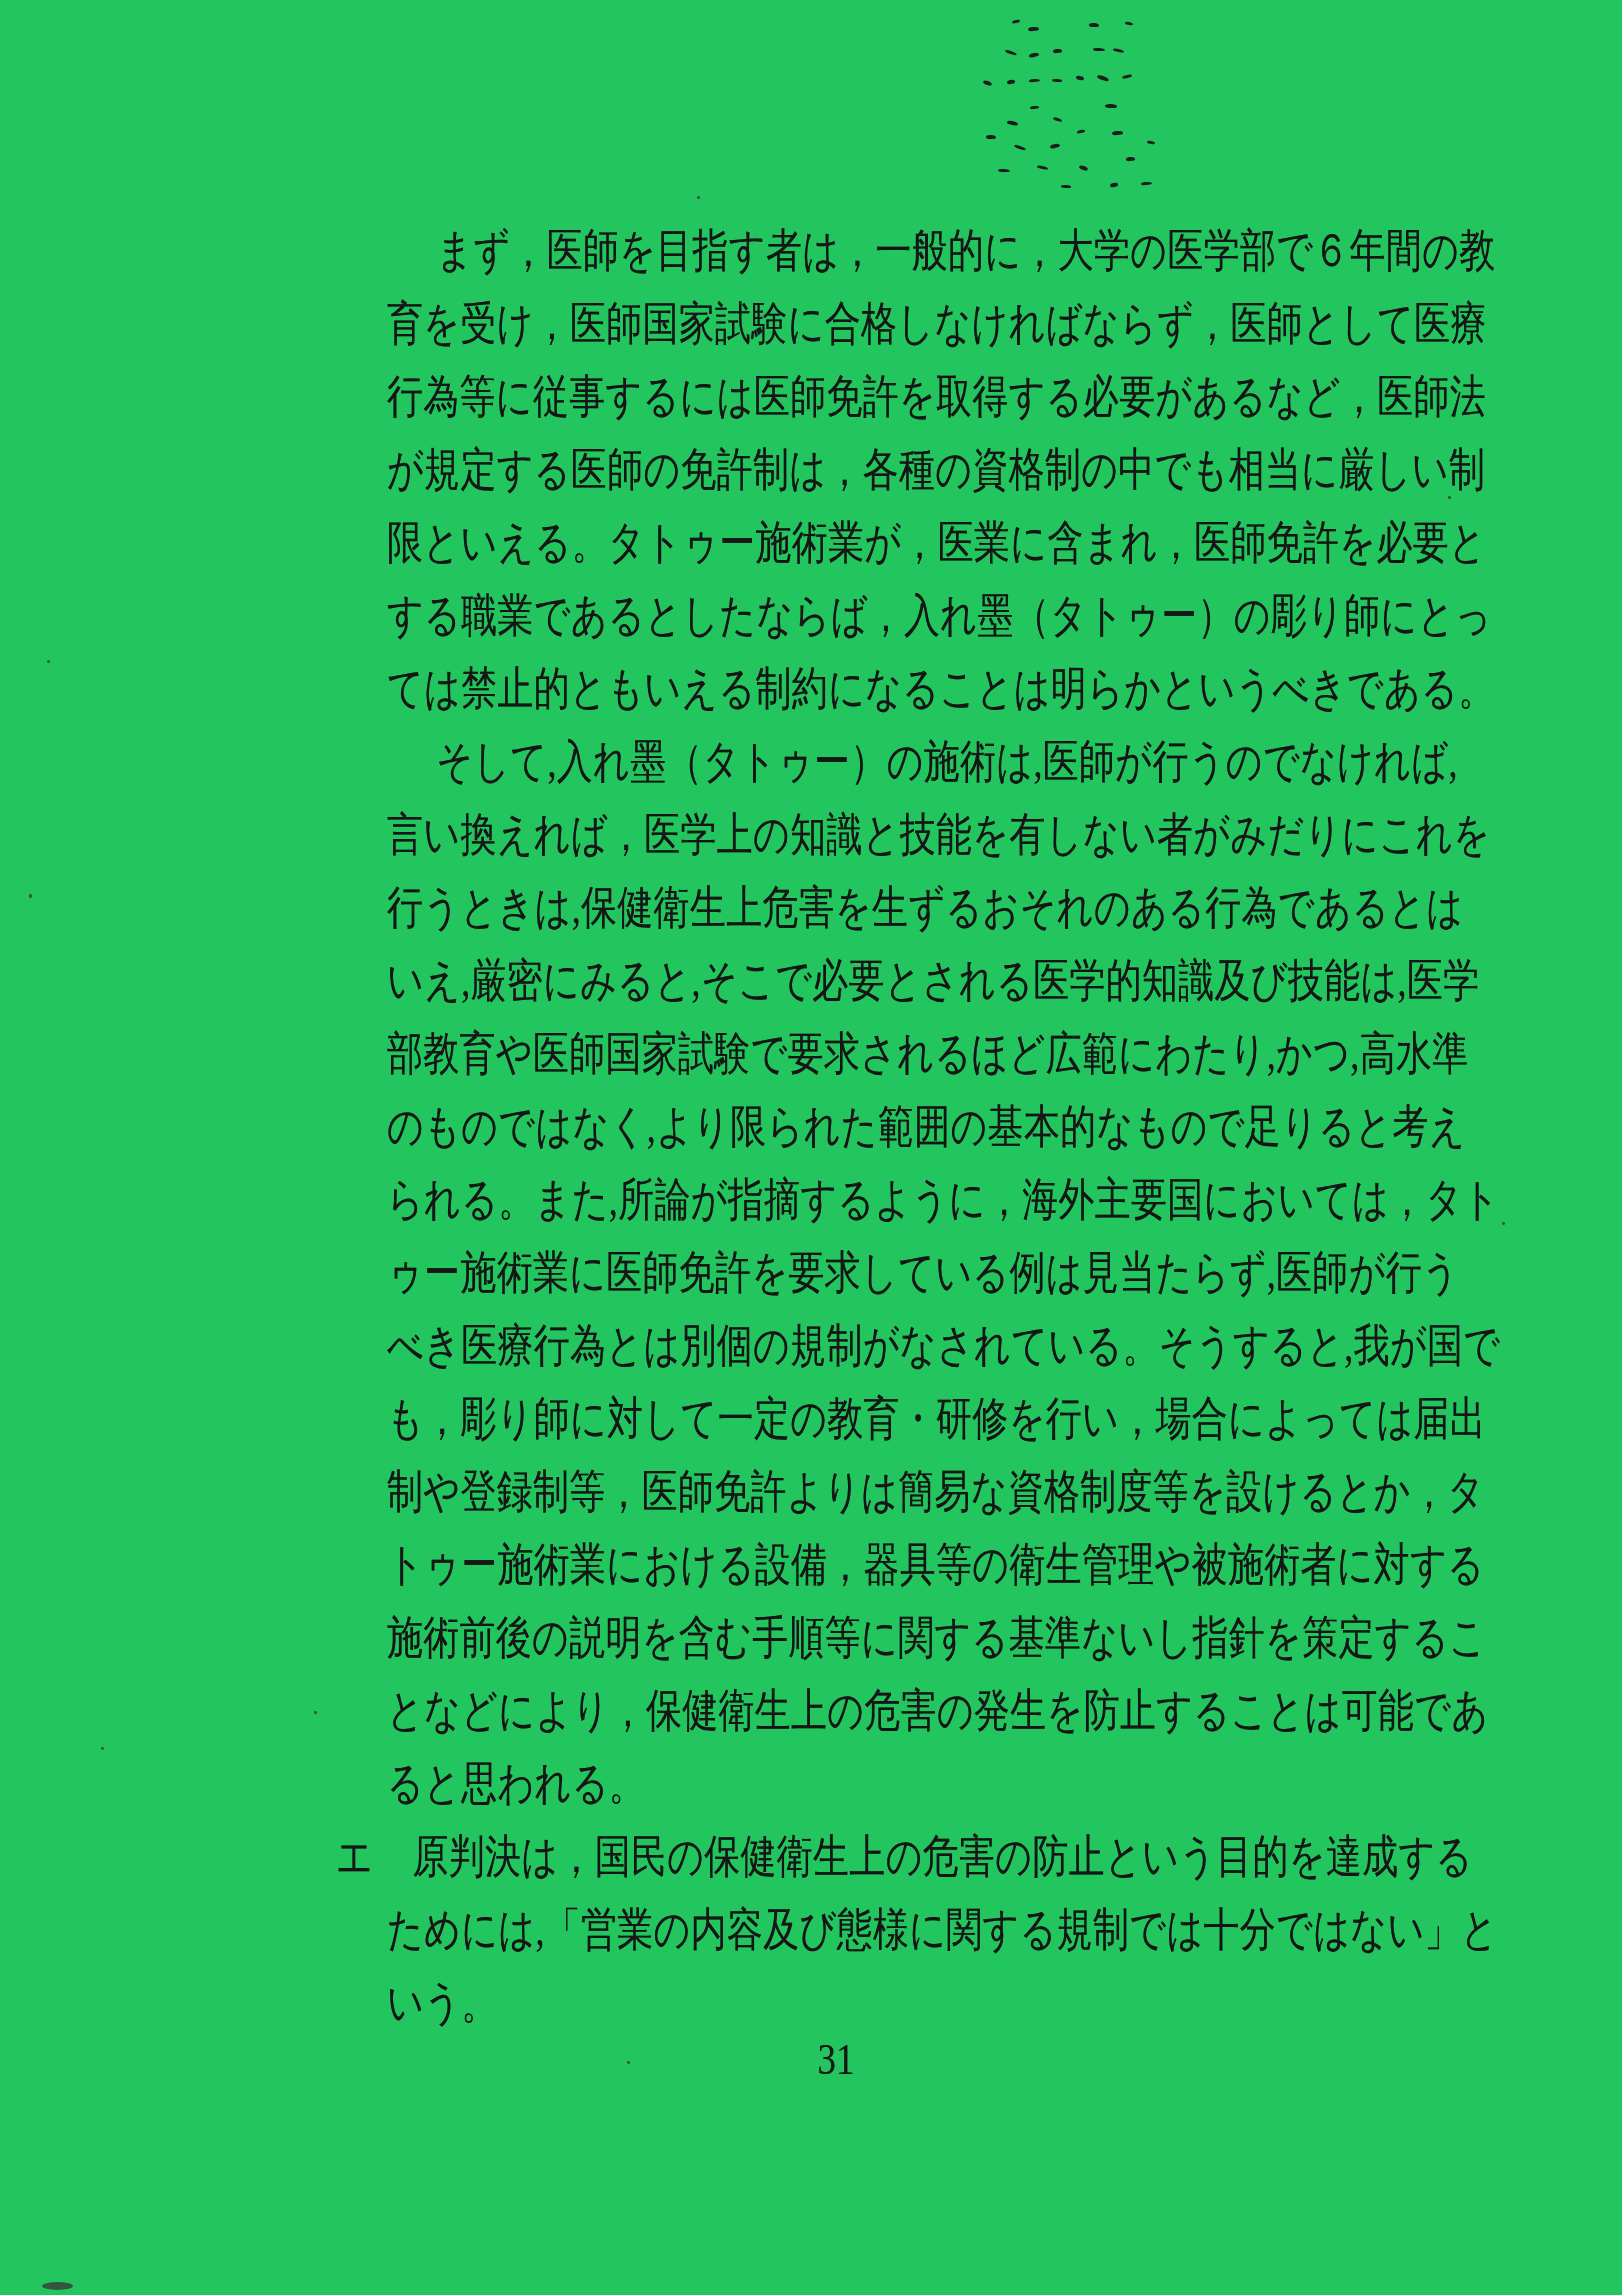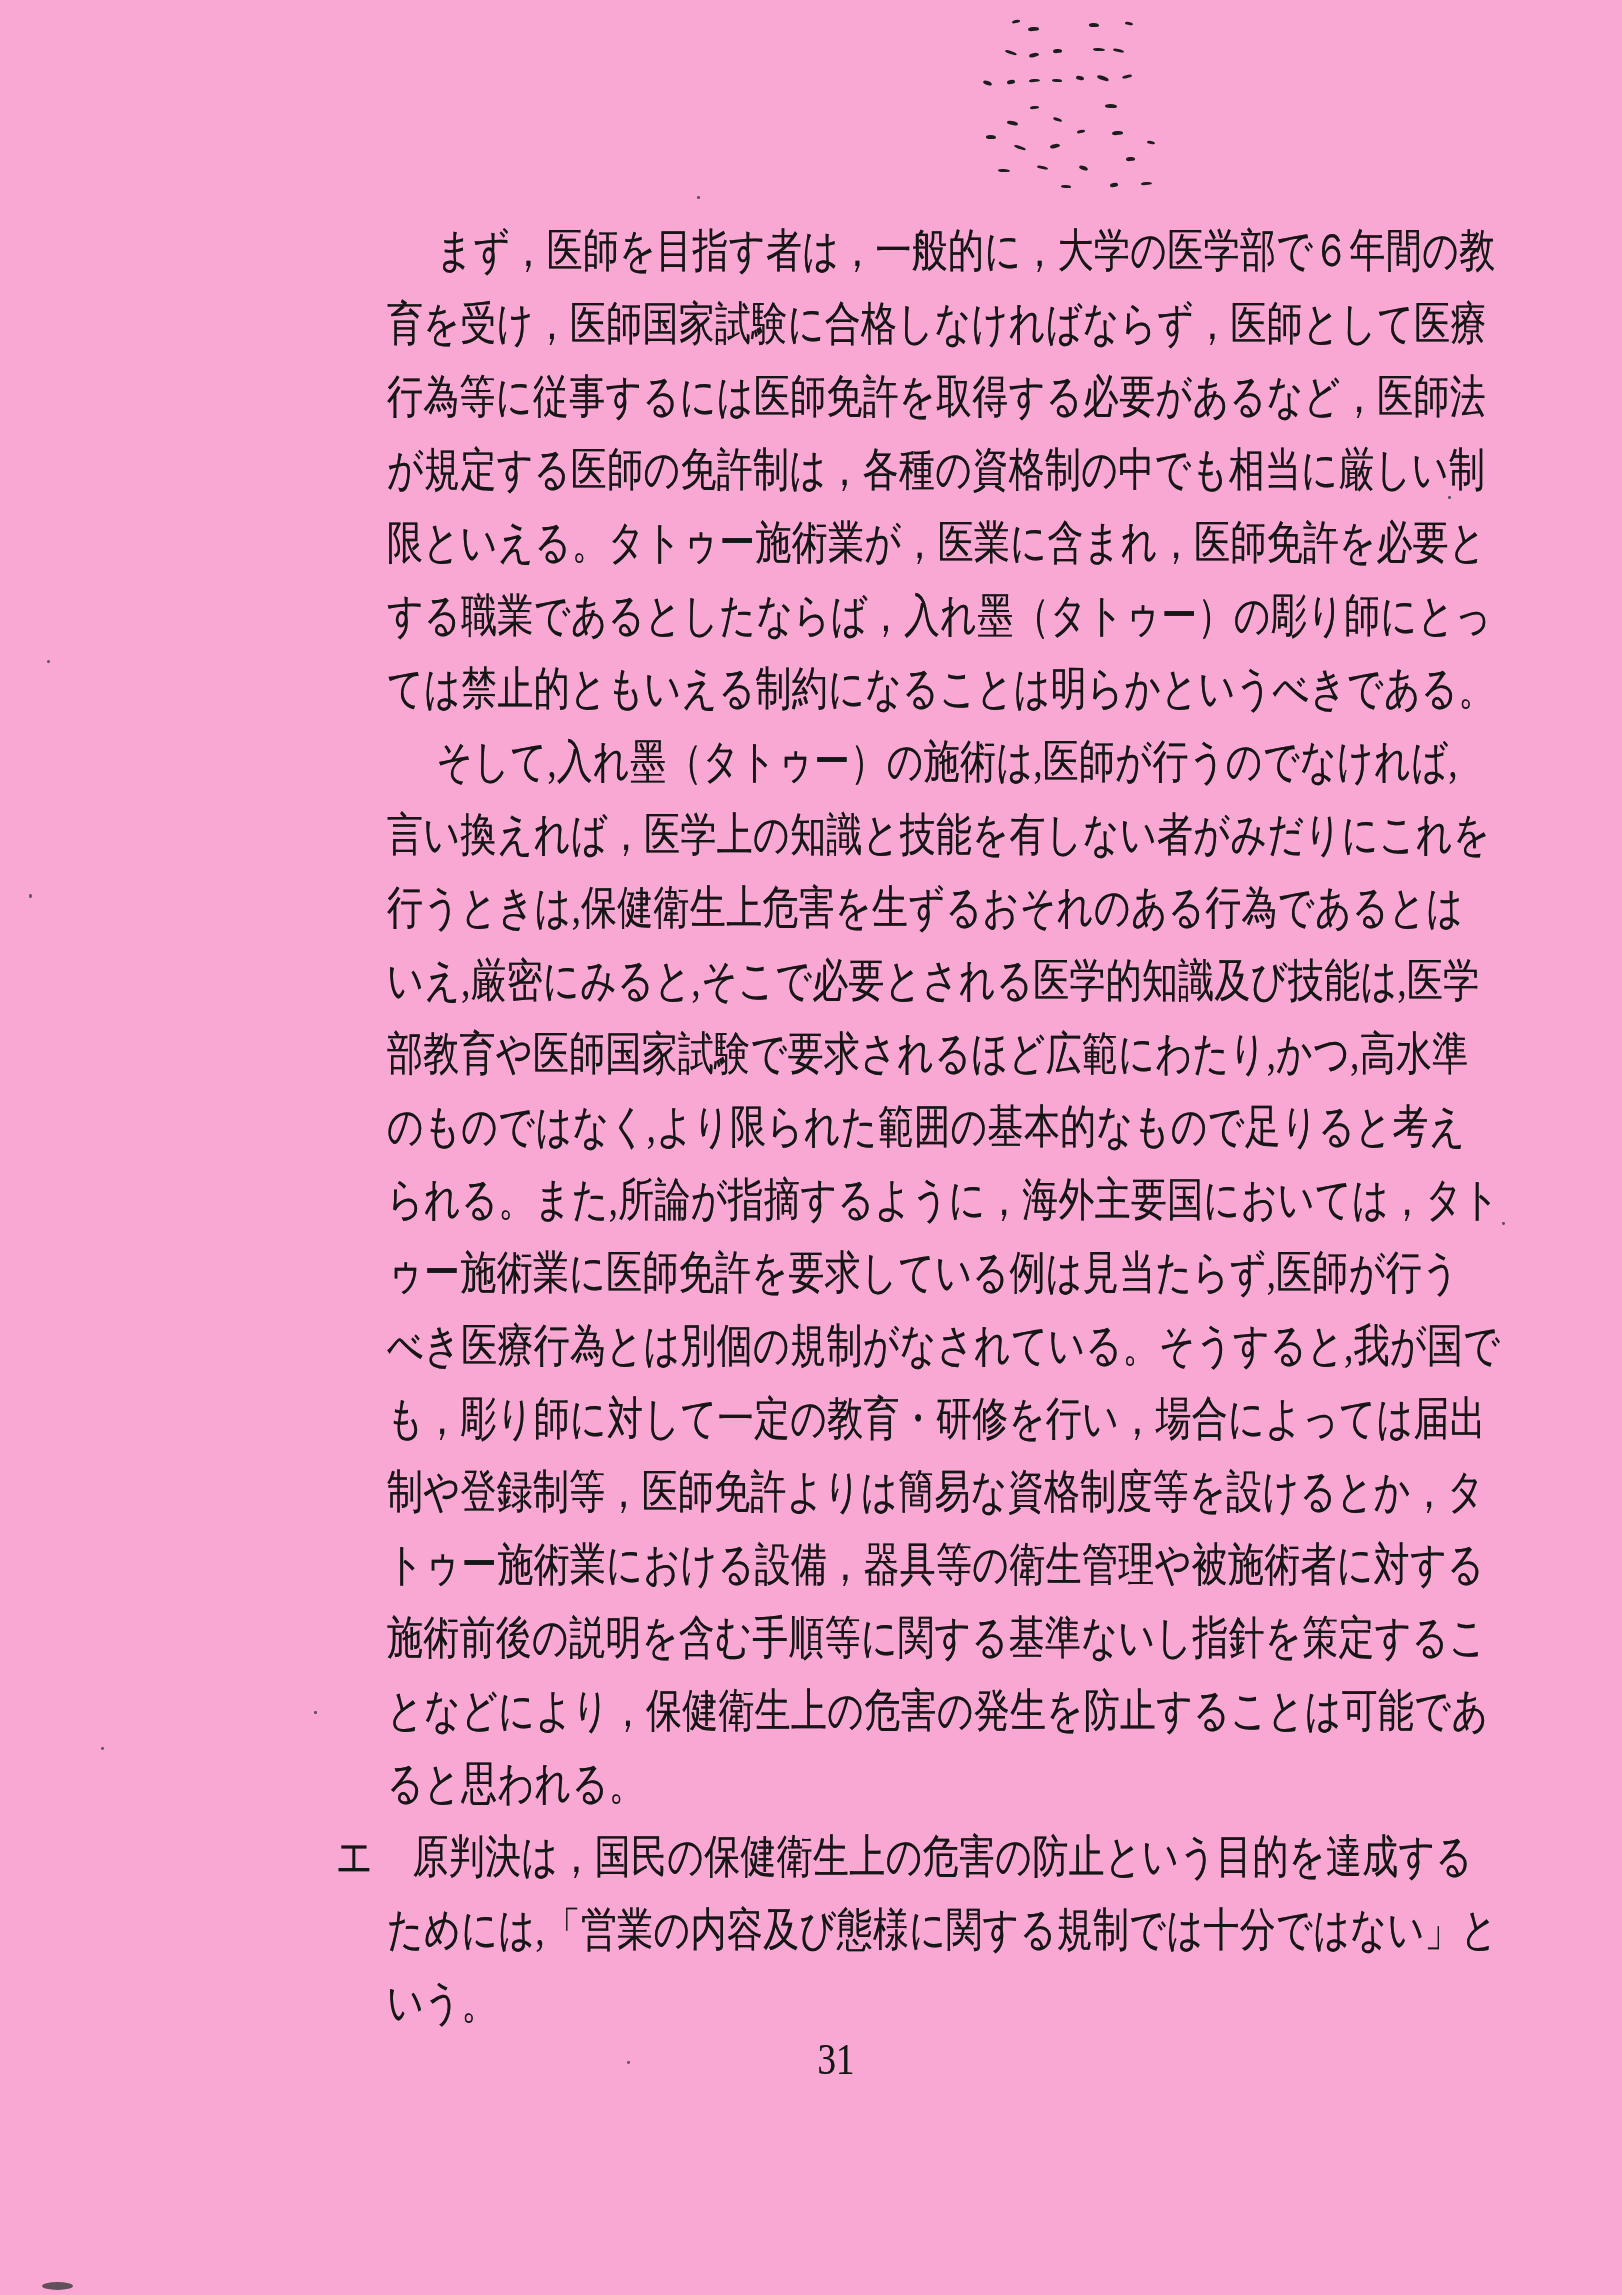--- a/index.html
+++ b/index.html
@@ -1,19 +1,19 @@
 <!DOCTYPE html>
 <html lang="ja" style="font-size:7.9px"><head>
 <meta charset="utf-8">
 <style>
   html,body{margin:0;padding:0;background:#ffffff;}
   .page{
     position:relative;
     width:1622px;height:2295px;
-    background:#f9a8d4;
+    background:#22c55e;
     overflow:hidden;
     font-family:"Liberation Serif","DejaVu Serif",serif;
     color:#161616;
   }
   .textblock{
     position:absolute;
     left:387px;top:214px;
     width:1153px;
   }
   .line{

